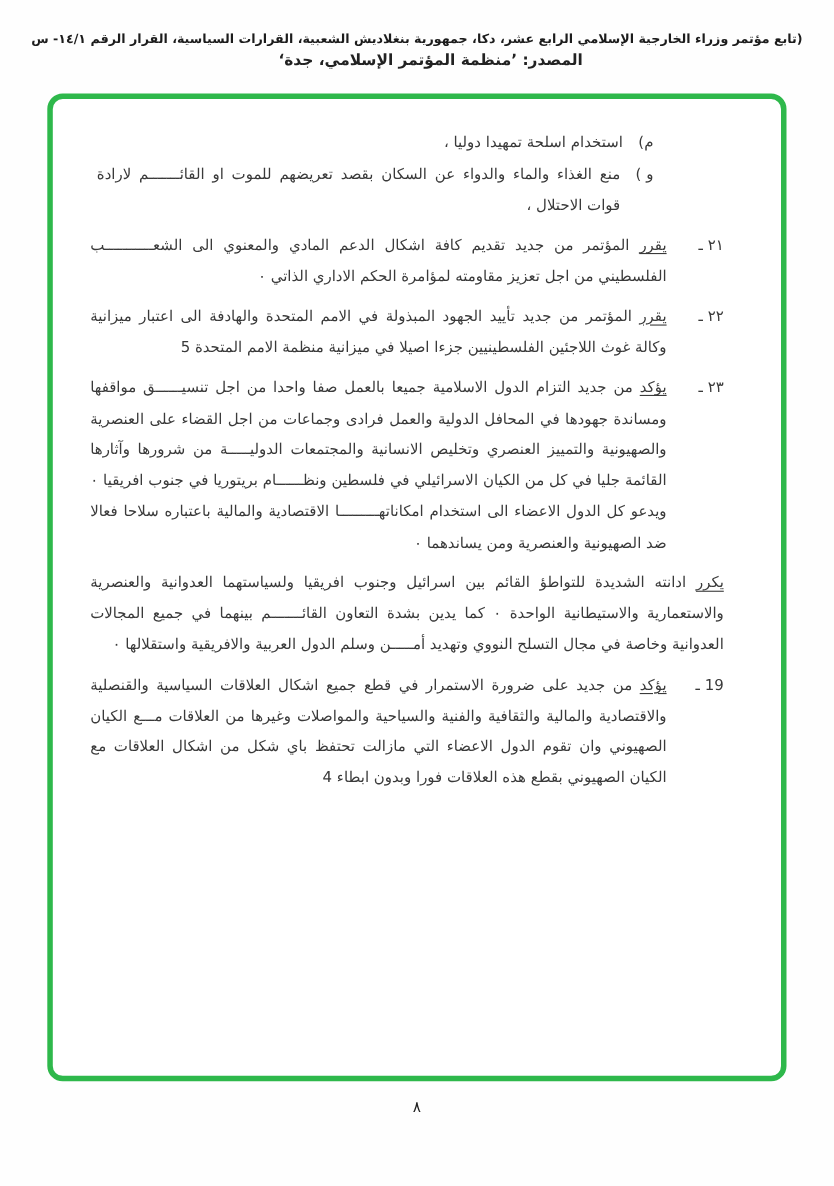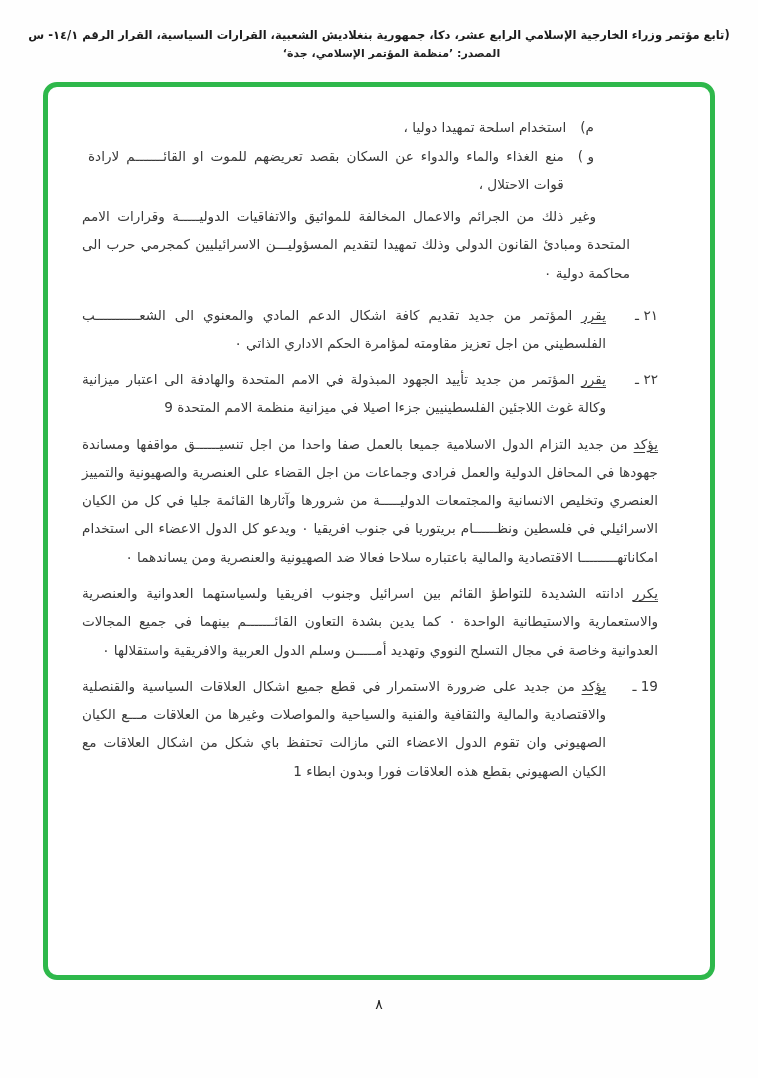--- a/index.html
+++ b/index.html
@@ -26,21 +26,21 @@
     text-align: center;
     color: #1c1c1c;
   }
   .doc-header .h-line1 {
     font-size: 11.5px;
     font-weight: bold;
     letter-spacing: 0;
     line-height: 1.6;
   }
   .doc-header .h-line2 {
-    font-size: 11px;
+    font-size: 14px;
     font-weight: bold;
     margin-top: 3px;
     color: #222;
     margin-left: 25px;
   }
   
   .scan-frame {
     margin: 22px 43px 0 43px;
     height: 898px;
     border: 5px solid #2eb84b;
@@ -118,57 +118,57 @@
       <div class="clause">
         <span class="clause-marker">م)</span>
         <span class="clause-text">استخدام اسلحة تمهيدا دوليا ،</span>
       </div>
 
       <div class="clause">
         <span class="clause-marker">و )</span>
         <span class="clause-text">منع الغذاء والماء والدواء عن السكان بقصد تعريضهم للموت او القائـــــــم لارادة قوات الاحتلال ،</span>
       </div>
 
-      <p class="intro-par">وغير ذلك من الجرائم والاعمال المخالفة للمواثيق والاتفاقيات الدوليـــــة وقرارات الامم المتحدة ومبادئ القانون الدولي وذلك تمهيدا لتقديم المسؤوليـــن الاسرائيليين كمجرمي حرب الى محاكمة دولية ٠</p>
 
       <div class="res-item">
         <span class="item-number">٢١ ـ</span>
         <span class="item-body">
           <span class="item-keyword">يقرر</span>
           <span>المؤتمر من جديد تقديم كافة اشكال الدعم المادي والمعنوي الى الشعـــــــــــب الفلسطيني من اجل تعزيز مقاومته لمؤامرة الحكم الاداري الذاتي ٠</span>
         </span>
       </div>
 
       <div class="res-item">
         <span class="item-number">٢٢ ـ</span>
         <span class="item-body">
           <span class="item-keyword">يقرر</span>
-          <span>المؤتمر من جديد تأييد الجهود المبذولة في الامم المتحدة والهادفة الى اعتبار ميزانية وكالة غوث اللاجئين الفلسطينيين جزءا اصيلا في ميزانية منظمة الامم المتحدة 9</span>
+          <span>المؤتمر من جديد تأييد الجهود المبذولة في الامم المتحدة والهادفة الى اعتبار ميزانية وكالة غوث اللاجئين الفلسطينيين جزءا اصيلا في ميزانية منظمة الامم المتحدة 5</span>
         </span>
       </div>
 
       <div class="res-item">
+        <span class="item-number">٢٣ ـ</span>
         <span class="item-body">
           <span class="item-keyword">يؤكد</span>
           <span>من جديد التزام الدول الاسلامية جميعا بالعمل صفا واحدا من اجل تنسيــــــق مواقفها ومساندة جهودها في المحافل الدولية والعمل فرادى وجماعات من اجل القضاء على العنصرية والصهيونية والتمييز العنصري وتخليص الانسانية والمجتمعات الدوليـــــة من شرورها وآثارها القائمة جليا في كل من الكيان الاسرائيلي في فلسطين ونظــــــام بريتوريا في جنوب افريقيا ٠ ويدعو كل الدول الاعضاء الى استخدام امكاناتهـــــــــا الاقتصادية والمالية باعتباره سلاحا فعالا ضد الصهيونية والعنصرية ومن يساندهما ٠</span>
         </span>
       </div>
 
       <div class="res-item">
         <span class="item-body">
           <span class="item-keyword">يكرر</span>
           <span>ادانته الشديدة للتواطؤ القائم بين اسرائيل وجنوب افريقيا ولسياستهما العدوانية والعنصرية والاستعمارية والاستيطانية الواحدة ٠ كما يدين بشدة التعاون القائـــــــم بينهما في جميع المجالات العدوانية وخاصة في مجال التسلح النووي وتهديد أمـــــن وسلم الدول العربية والافريقية واستقلالها ٠</span>
         </span>
       </div>
 
       <div class="res-item">
         <span class="item-number">19 ـ</span>
         <span class="item-body">
           <span class="item-keyword">يؤكد</span>
-          <span>من جديد على ضرورة الاستمرار في قطع جميع اشكال العلاقات السياسية والقنصلية والاقتصادية والمالية والثقافية والفنية والسياحية والمواصلات وغيرها من العلاقات مـــع الكيان الصهيوني وان تقوم الدول الاعضاء التي مازالت تحتفظ باي شكل من اشكال العلاقات مع الكيان الصهيوني بقطع هذه العلاقات فورا وبدون ابطاء 1</span>
+          <span>من جديد على ضرورة الاستمرار في قطع جميع اشكال العلاقات السياسية والقنصلية والاقتصادية والمالية والثقافية والفنية والسياحية والمواصلات وغيرها من العلاقات مـــع الكيان الصهيوني وان تقوم الدول الاعضاء التي مازالت تحتفظ باي شكل من اشكال العلاقات مع الكيان الصهيوني بقطع هذه العلاقات فورا وبدون ابطاء 4</span>
         </span>
       </div>
 
     </div>
   </div>
 
   <div class="page-number">٨</div>
 
 </div>
 

